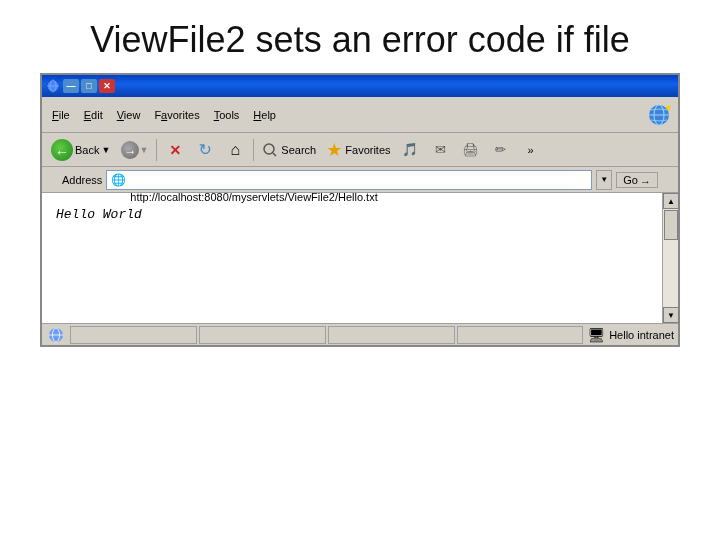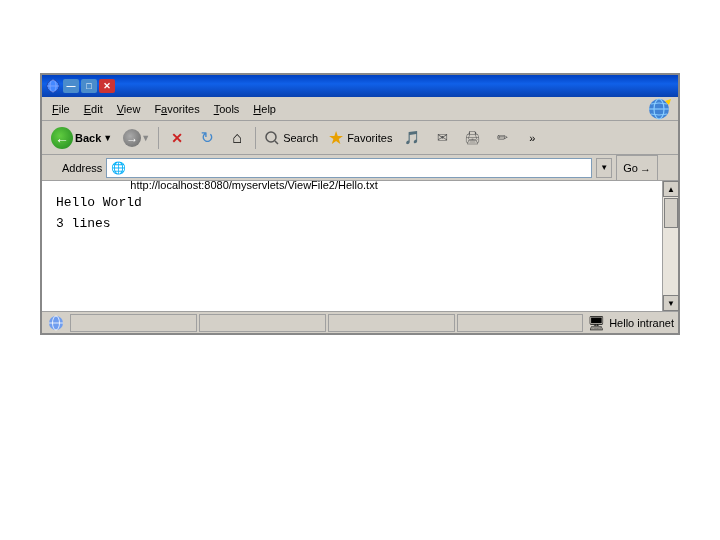--- a/index.html
+++ b/index.html
@@ -73,21 +73,21 @@
       cursor: pointer;
       border-radius: 2px;
     }
     .tb-btn.minimize { background: #4a8ccc; }
     .tb-btn.maximize { background: #4a8ccc; }
     .tb-btn.close { background: #cc3333; }
 
     
     .menu-bar {
       background: #d4d0c8;
-      height: 24px;
+      height: 36px;
       display: flex;
       align-items: center;
       padding: 0 4px;
       border-bottom: 1px solid #a0a0a0;
       font-family: 'Tahoma', Arial, sans-serif;
       font-size: 11px;
       gap: 2px;
     }
     .menu-item {
       padding: 1px 6px;
@@ -217,21 +217,21 @@
       height: 20px;
       background: #d4d0c8;
       border: 1px solid #a0a0a0;
       display: flex;
       align-items: center;
       justify-content: center;
       cursor: pointer;
       font-size: 8px;
     }
     .go-btn {
-      height: 26px;
+      height: 16px;
       padding: 0 6px;
       background: #d4d0c8;
       border: 1px solid #a0a0a0;
       font-size: 11px;
       font-family: 'Tahoma', Arial, sans-serif;
       cursor: pointer;
       display: flex;
       align-items: center;
       gap: 2px;
     }
@@ -243,20 +243,21 @@
     .content-with-scroll {
       display: flex;
     }
     .content-main {
       flex: 1;
       padding: 12px 14px;
       font-family: 'Courier New', monospace;
       font-size: 13px;
       color: #000;
       min-height: 130px;
+      font-style: italic;
     }
     .scrollbar-v {
       width: 16px;
       background: #d4d0c8;
       border-left: 1px solid #a0a0a0;
       display: flex;
       flex-direction: column;
     }
     .scroll-arrow {
       width: 16px;
@@ -319,21 +320,21 @@
       font-family: 'Tahoma', Arial, sans-serif;
     }
     .zone-icon {
       font-size: 14px;
     }
   </style>
 </head>
 <body>
 
 <div class="slide-title">
-  <br>
+  <span>ViewFile2 sets an error code if file</span><br>
 </div>
 
 <div class="browser-window">
 
   <div class="title-bar">
     <div class="title-bar-icon">
       <svg width="14" height="14" viewBox="0 0 14 14">
         <circle cx="7" cy="7" r="6" fill="#4488ff" stroke="#2244aa" stroke-width="1"></circle>
         <ellipse cx="7" cy="7" rx="3" ry="6" fill="none" stroke="#88aaff" stroke-width="0.8"></ellipse>
         <line x1="1" y1="7" x2="13" y2="7" stroke="#88aaff" stroke-width="0.8"></line>
@@ -364,21 +365,21 @@
           <path d="M20 4 L26 2 L24 8 Z" fill="#ffcc00"></path>
         </svg>
       </div>
     </div>
   </div>
 
   <div class="toolbar">
 
     <div class="nav-btn" style="gap:2px; padding:0 4px;">
       <div class="back-icon">←</div>
-      <span style="font-size:11px; font-family:Tahoma,Arial,sans-serif;font-weight:bold;">Back</span>
+      <span style="font-size:11px; font-family:Tahoma,Arial,sans-serif;">Back</span>
       <span style="font-size:9px;">▼</span>
     </div>
 
     <div class="nav-btn" style="padding:0 3px;">
       <div class="fwd-icon">→</div>
       <span style="font-size:9px; color:#888;">▼</span>
     </div>
 
     <div class="toolbar-separator"></div>
 
@@ -436,21 +437,20 @@
     <div class="address-dropdown">▼</div>
     <div class="go-btn">
       <span>Go</span>
       <span>→</span>
     </div>
   </div>
 
   <div class="content-with-scroll">
     <div class="content-main">
       <div class="content-line">Hello World</div>
-      <div class="content-line">3 lines</div>
     </div>
     <div class="scrollbar-v">
       <div class="scroll-arrow">▲</div>
       <div class="scroll-track">
         <div class="scroll-thumb"></div>
       </div>
       <div class="scroll-arrow">▼</div>
     </div>
   </div>
 

